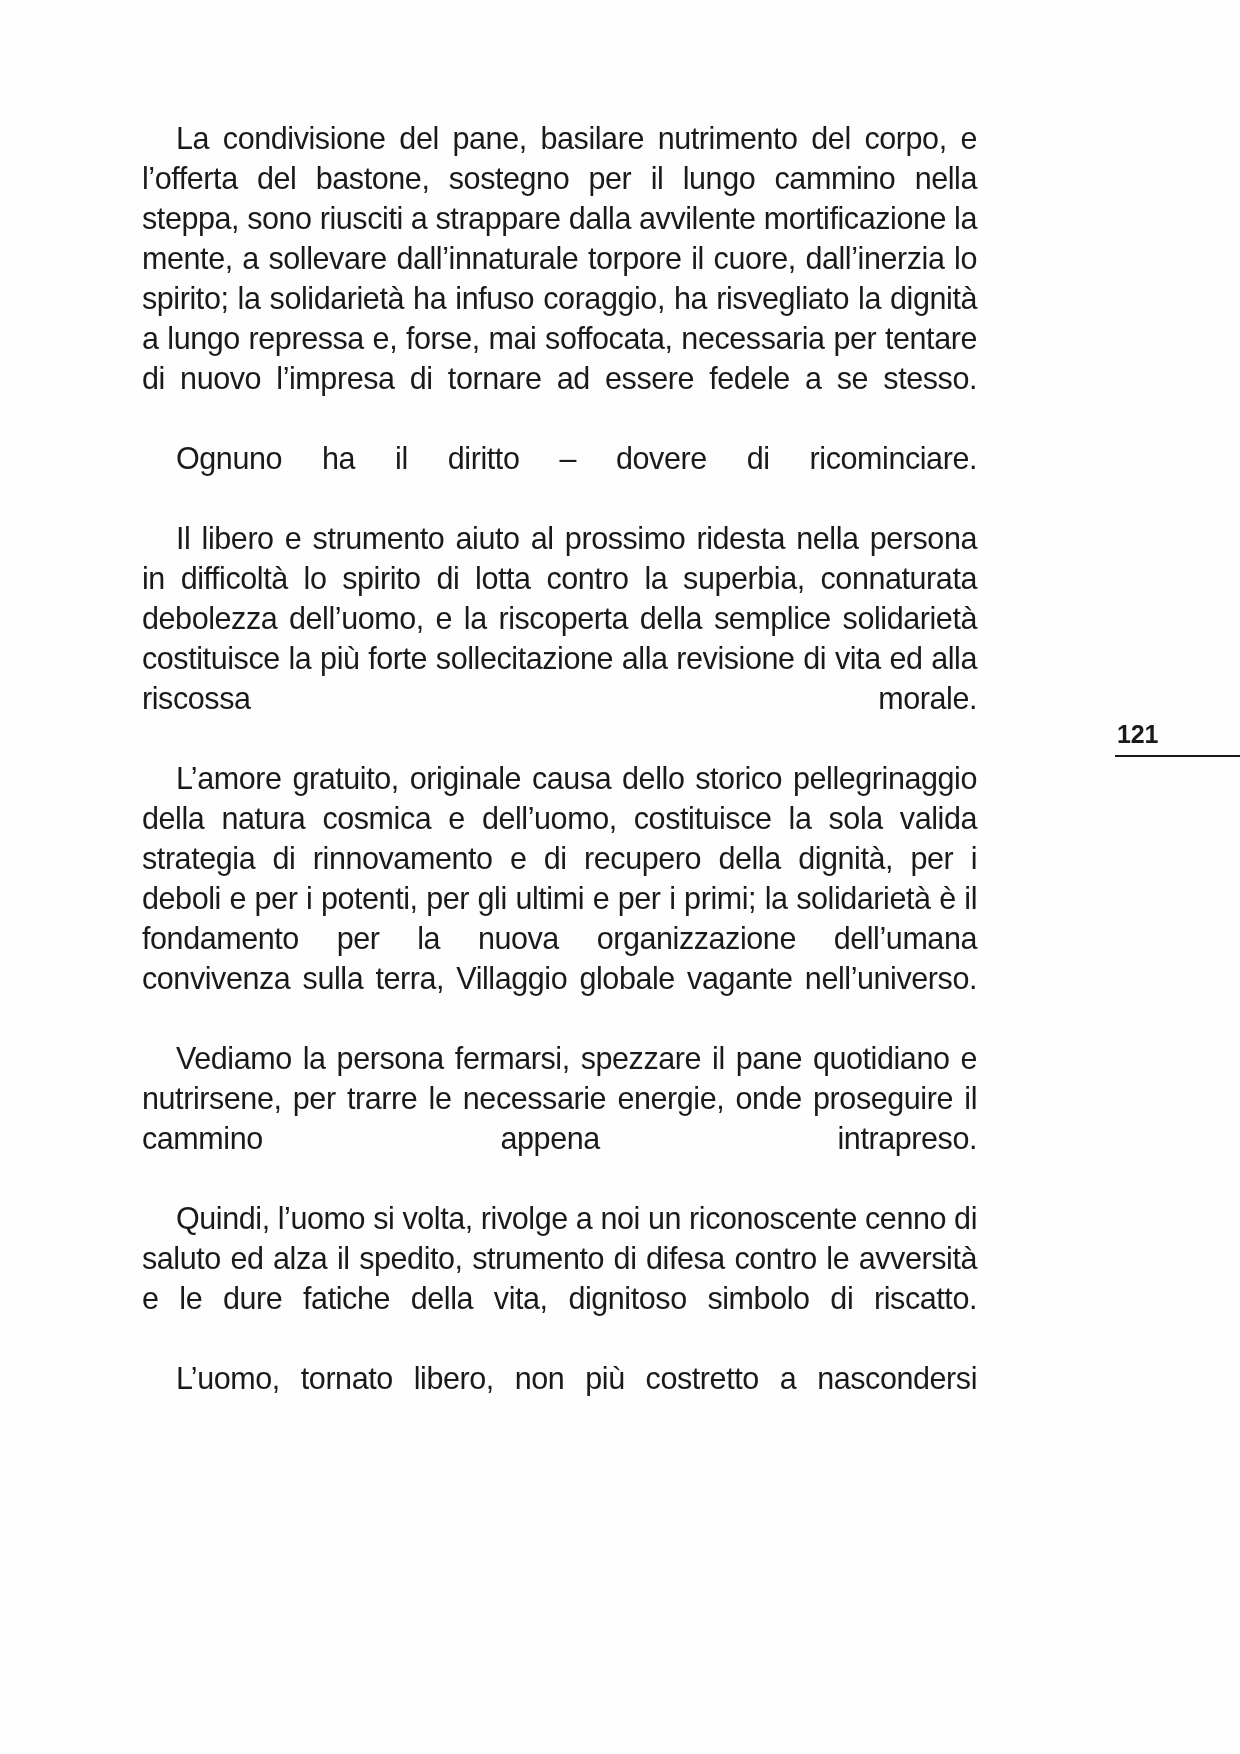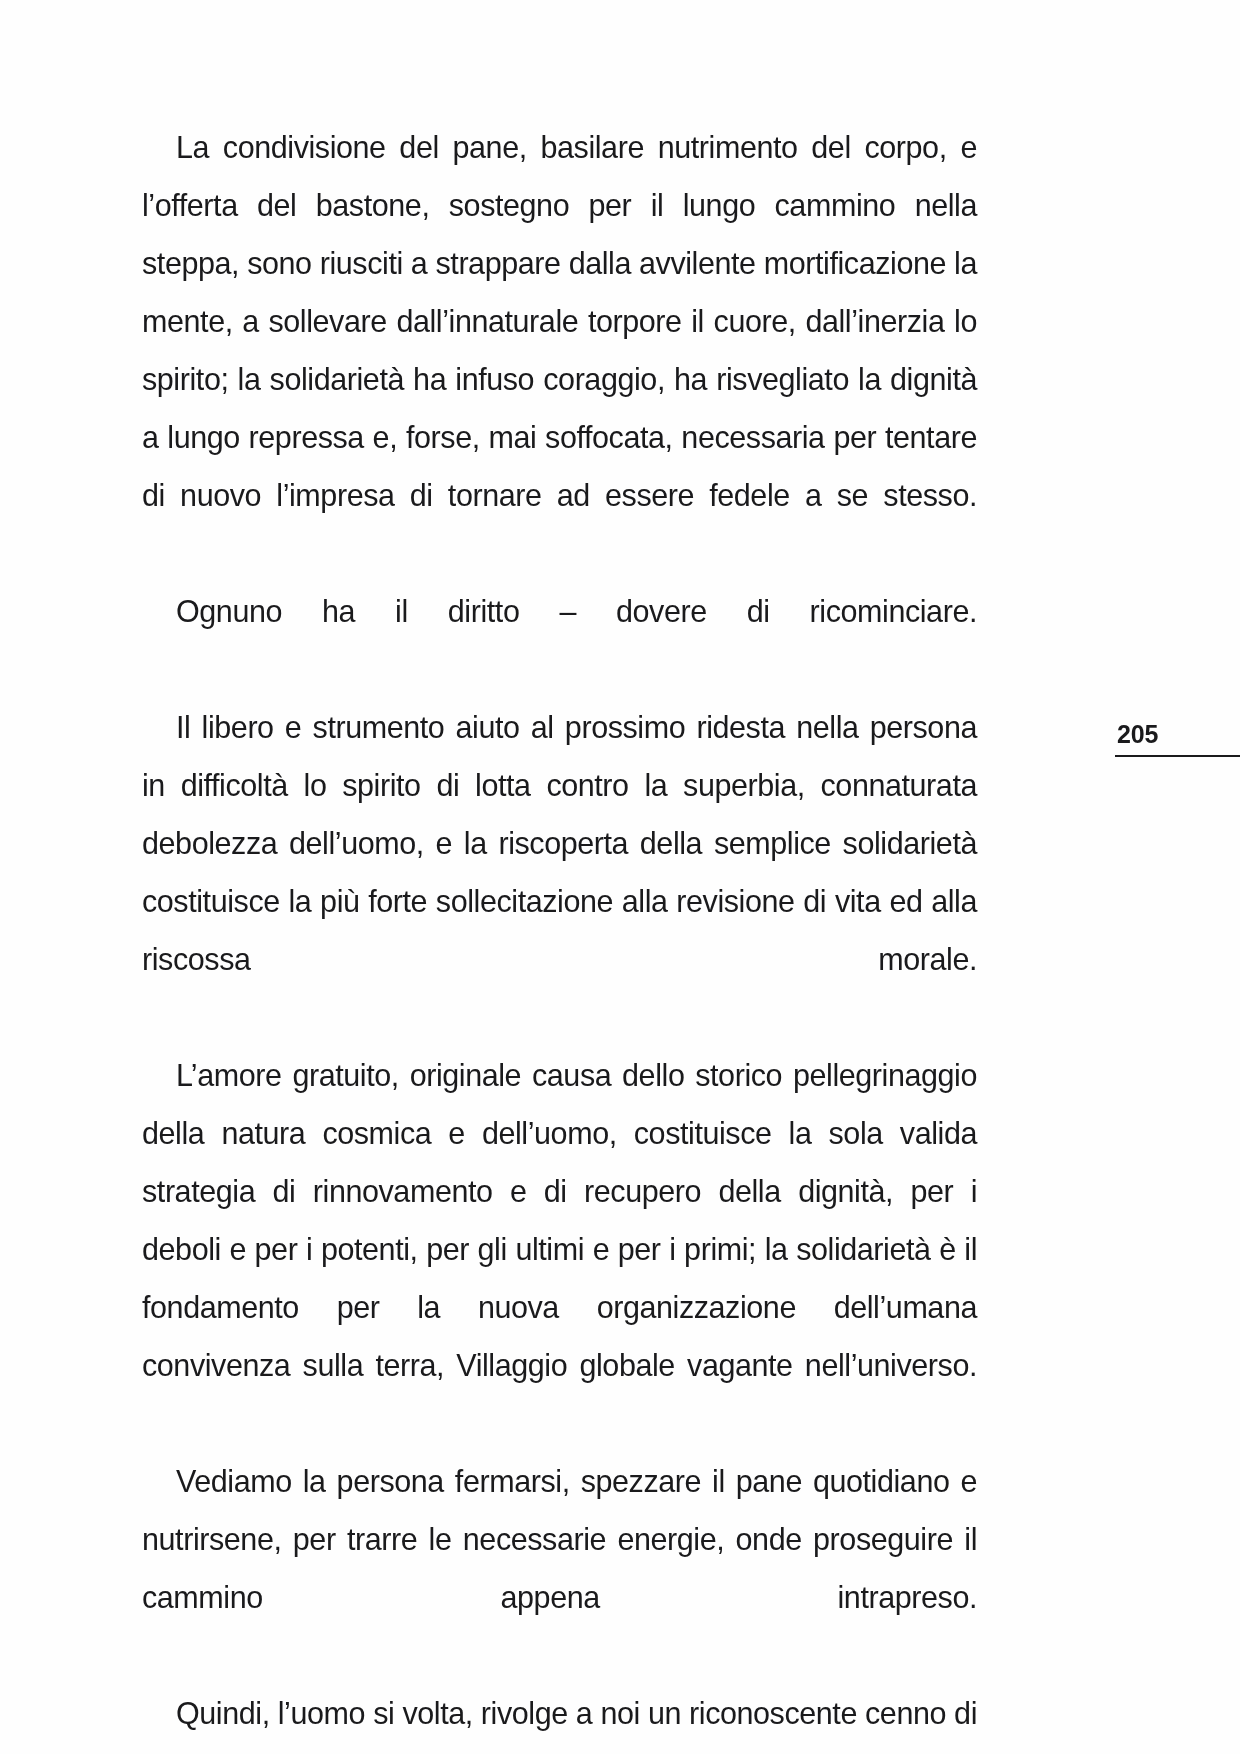--- a/index.html
+++ b/index.html
@@ -23,21 +23,21 @@
     width: 835px;
   }
 
   .para {
     margin: 0;
     text-align: justify;
     text-justify: inter-word;
     text-indent: 34px;
     color: #1a1a1c;
     font-size: 30.5px;
-    line-height: 58px;
+    line-height: 40px;
     letter-spacing: -0.42px;
     word-spacing: -0.2px;
     font-weight: 400;
     -webkit-font-smoothing: antialiased;
   }
   
   .para::after {
     content: "";
     display: inline-block;
     width: 100%;
@@ -74,17 +74,17 @@
     <p class="para">La condivisione del pane, basilare nutrimento del corpo, e l’offerta del bastone, sostegno per il lungo cammino nella steppa, sono riusciti a strappare dalla avvilente mortificazione la mente, a sollevare dall’innaturale torpore il cuore, dall’inerzia lo spirito; la solidarietà ha infuso coraggio, ha risvegliato la dignità a lungo repressa e, forse, mai soffocata, necessaria per tentare di nuovo l’impresa di tornare ad essere fedele a se stesso.</p>
     <p class="para">Ognuno ha il diritto – dovere di ricominciare.</p>
     <p class="para">Il libero e strumento aiuto al prossimo ridesta nella persona in difficoltà lo spirito di lotta contro la superbia, connaturata debolezza dell’uomo, e la riscoperta della semplice solidarietà costituisce la più forte sollecitazione alla revisione di vita ed alla riscossa morale.</p>
     <p class="para">L’amore gratuito, originale causa dello storico pellegrinaggio della natura cosmica e dell’uomo, costituisce la sola valida strategia di rinnovamento e di recupero della dignità, per i deboli e per i potenti, per gli ultimi e per i primi; la solidarietà è il fondamento per la nuova organizzazione dell’umana convivenza sulla terra, Villaggio globale vagante nell’universo.</p>
     <p class="para">Vediamo la persona fermarsi, spezzare il pane quotidiano e nutrirsene, per trarre le necessarie energie, onde proseguire il cammino appena intrapreso.</p>
     <p class="para">Quindi, l’uomo si volta, rivolge a noi un riconoscente cenno di saluto ed alza il spedito, strumento di difesa contro le avversità e le dure fatiche della vita, dignitoso simbolo di riscatto.</p>
     <p class="para">L’uomo, tornato libero, non più costretto a nascondersi</p>
   </div>
 
   <div class="folio">
-    <div class="folio-number">205</div>
+    <div class="folio-number">121</div>
     <div class="folio-rule"></div>
   </div>
 
 </div>
 
 </body></html>

